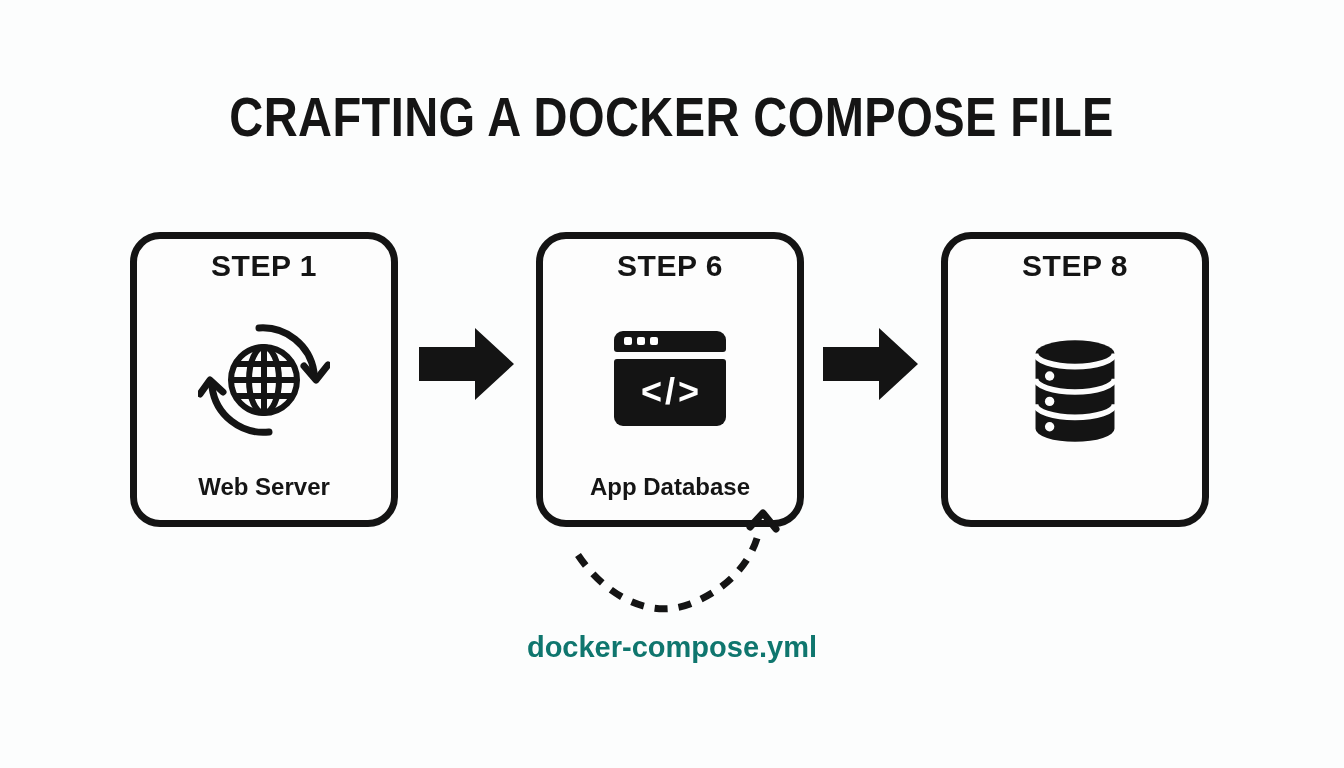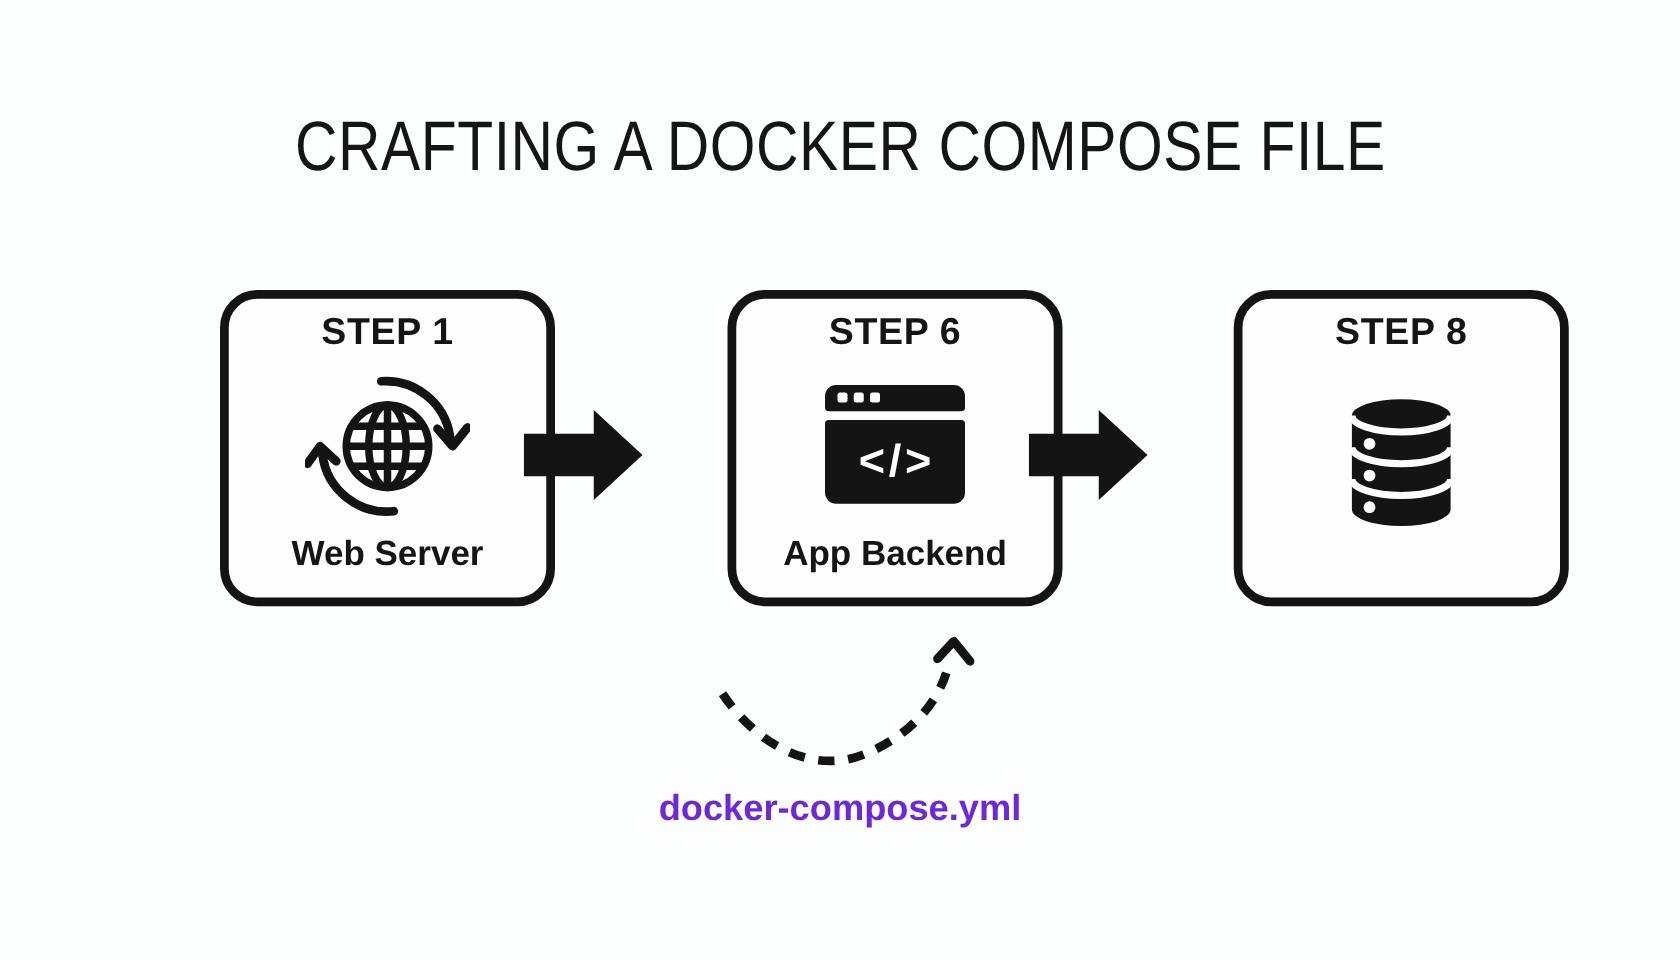--- a/index.html
+++ b/index.html
@@ -15,66 +15,65 @@
 
   
   .title {
     position: absolute;
     top: 84px;
     left: 0;
     width: 1344px;
     margin: 0;
     text-align: center;
     font-size: 56px;
-    font-weight: 400;
+    font-weight: 700;
     color: #151515;
     white-space: nowrap;
   }
   .title .squeeze {
     display: inline-block;
     transform: scaleX(0.84);
     transform-origin: center;
     letter-spacing: 0.5px;
   }
 
   
   .step-box {
     position: absolute;
     top: 232px;
     width: 268px;
-    height: 253px;
+    height: 295px;
     box-sizing: border-box;
     background: #fdfdfd;
     border: 7px solid #141414;
     border-radius: 30px;
     display: flex;
     flex-direction: column;
     align-items: center;
     justify-content: space-between;
     padding: 10px 0 19px 0;
-    margin-left: 46px;
   }
   .step-box.pos-1 { left: 130px; }
   .step-box.pos-2 { left: 536px; }
   .step-box.pos-3 { left: 941px; }
 
   .step-label {
     font-size: 30px;
     font-weight: 800;
     letter-spacing: 0.5px;
     color: #151515;
   }
   .icon-slot {
     flex: 1;
     display: flex;
     align-items: center;
     justify-content: center;
   }
   .step-name {
-    font-size: 28px;
+    font-size: 24px;
     font-weight: 700;
     color: #151515;
     text-align: center;
   }
 
   
   .flow-arrow {
     position: absolute;
     top: 327px;
     width: 96px;
@@ -119,21 +118,21 @@
 
   
   .annotation-label {
     position: absolute;
     top: 631px;
     left: 0;
     width: 1344px;
     text-align: center;
     font-size: 29px;
     font-weight: 700;
-    color: #6d28d9;
+    color: #0f766e;
   }
 </style>
 </head>
 <body>
 
 <div class="canvas">
 
   <h1 class="title"><span class="squeeze">CRAFTING A DOCKER COMPOSE FILE</span></h1>
 
   <div class="step-box pos-1">
@@ -168,21 +167,21 @@
     <div class="icon-slot">
       <div class="browser-icon">
         <div class="browser-top">
           <div class="browser-dot"></div>
           <div class="browser-dot"></div>
           <div class="browser-dot"></div>
         </div>
         <div class="browser-body">&lt;/&gt;</div>
       </div>
     </div>
-    <div class="step-name">App Backend</div>
+    <div class="step-name">App Database</div>
   </div>
 
   <svg class="flow-arrow pos-2" viewBox="0 0 96 74">
     <polygon points="0,20 56,20 56,1 95,37 56,73 56,54 0,54" fill="#141414"></polygon>
   </svg>
 
   <div class="step-box pos-3">
     <div class="step-label">STEP 8</div>
     <div class="icon-slot">
       <svg width="94" height="108" viewBox="0 0 100 114">

